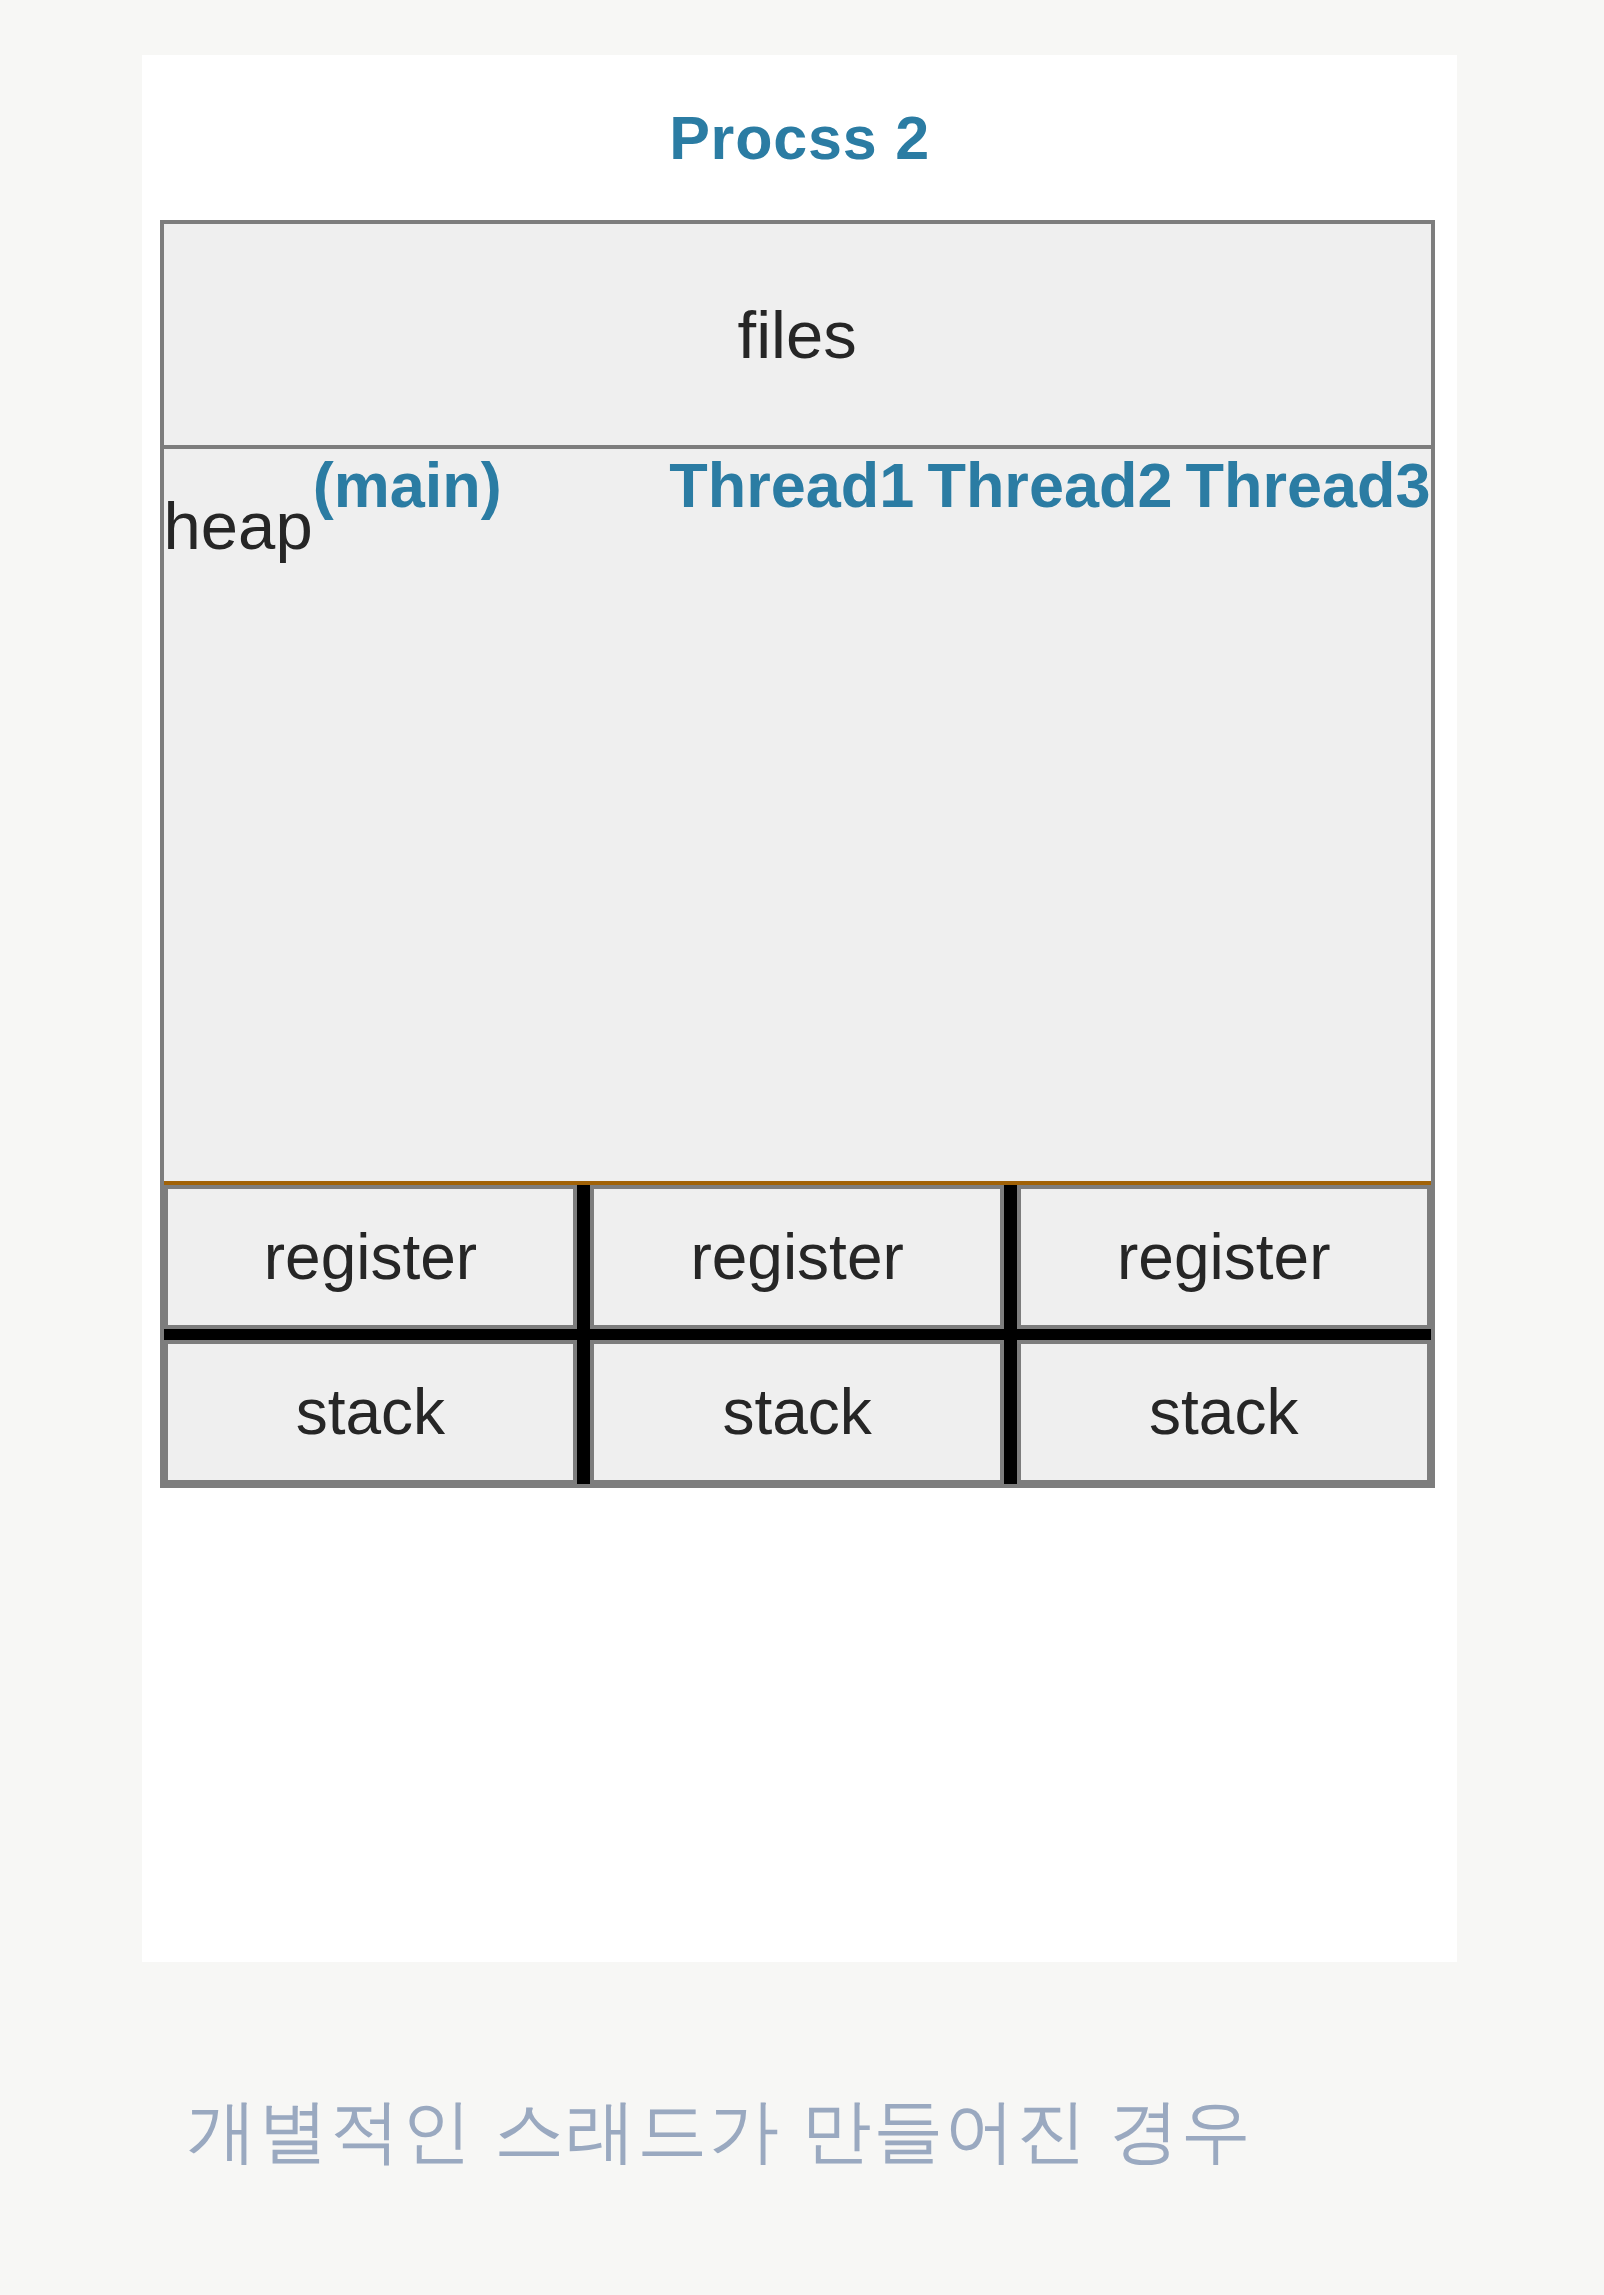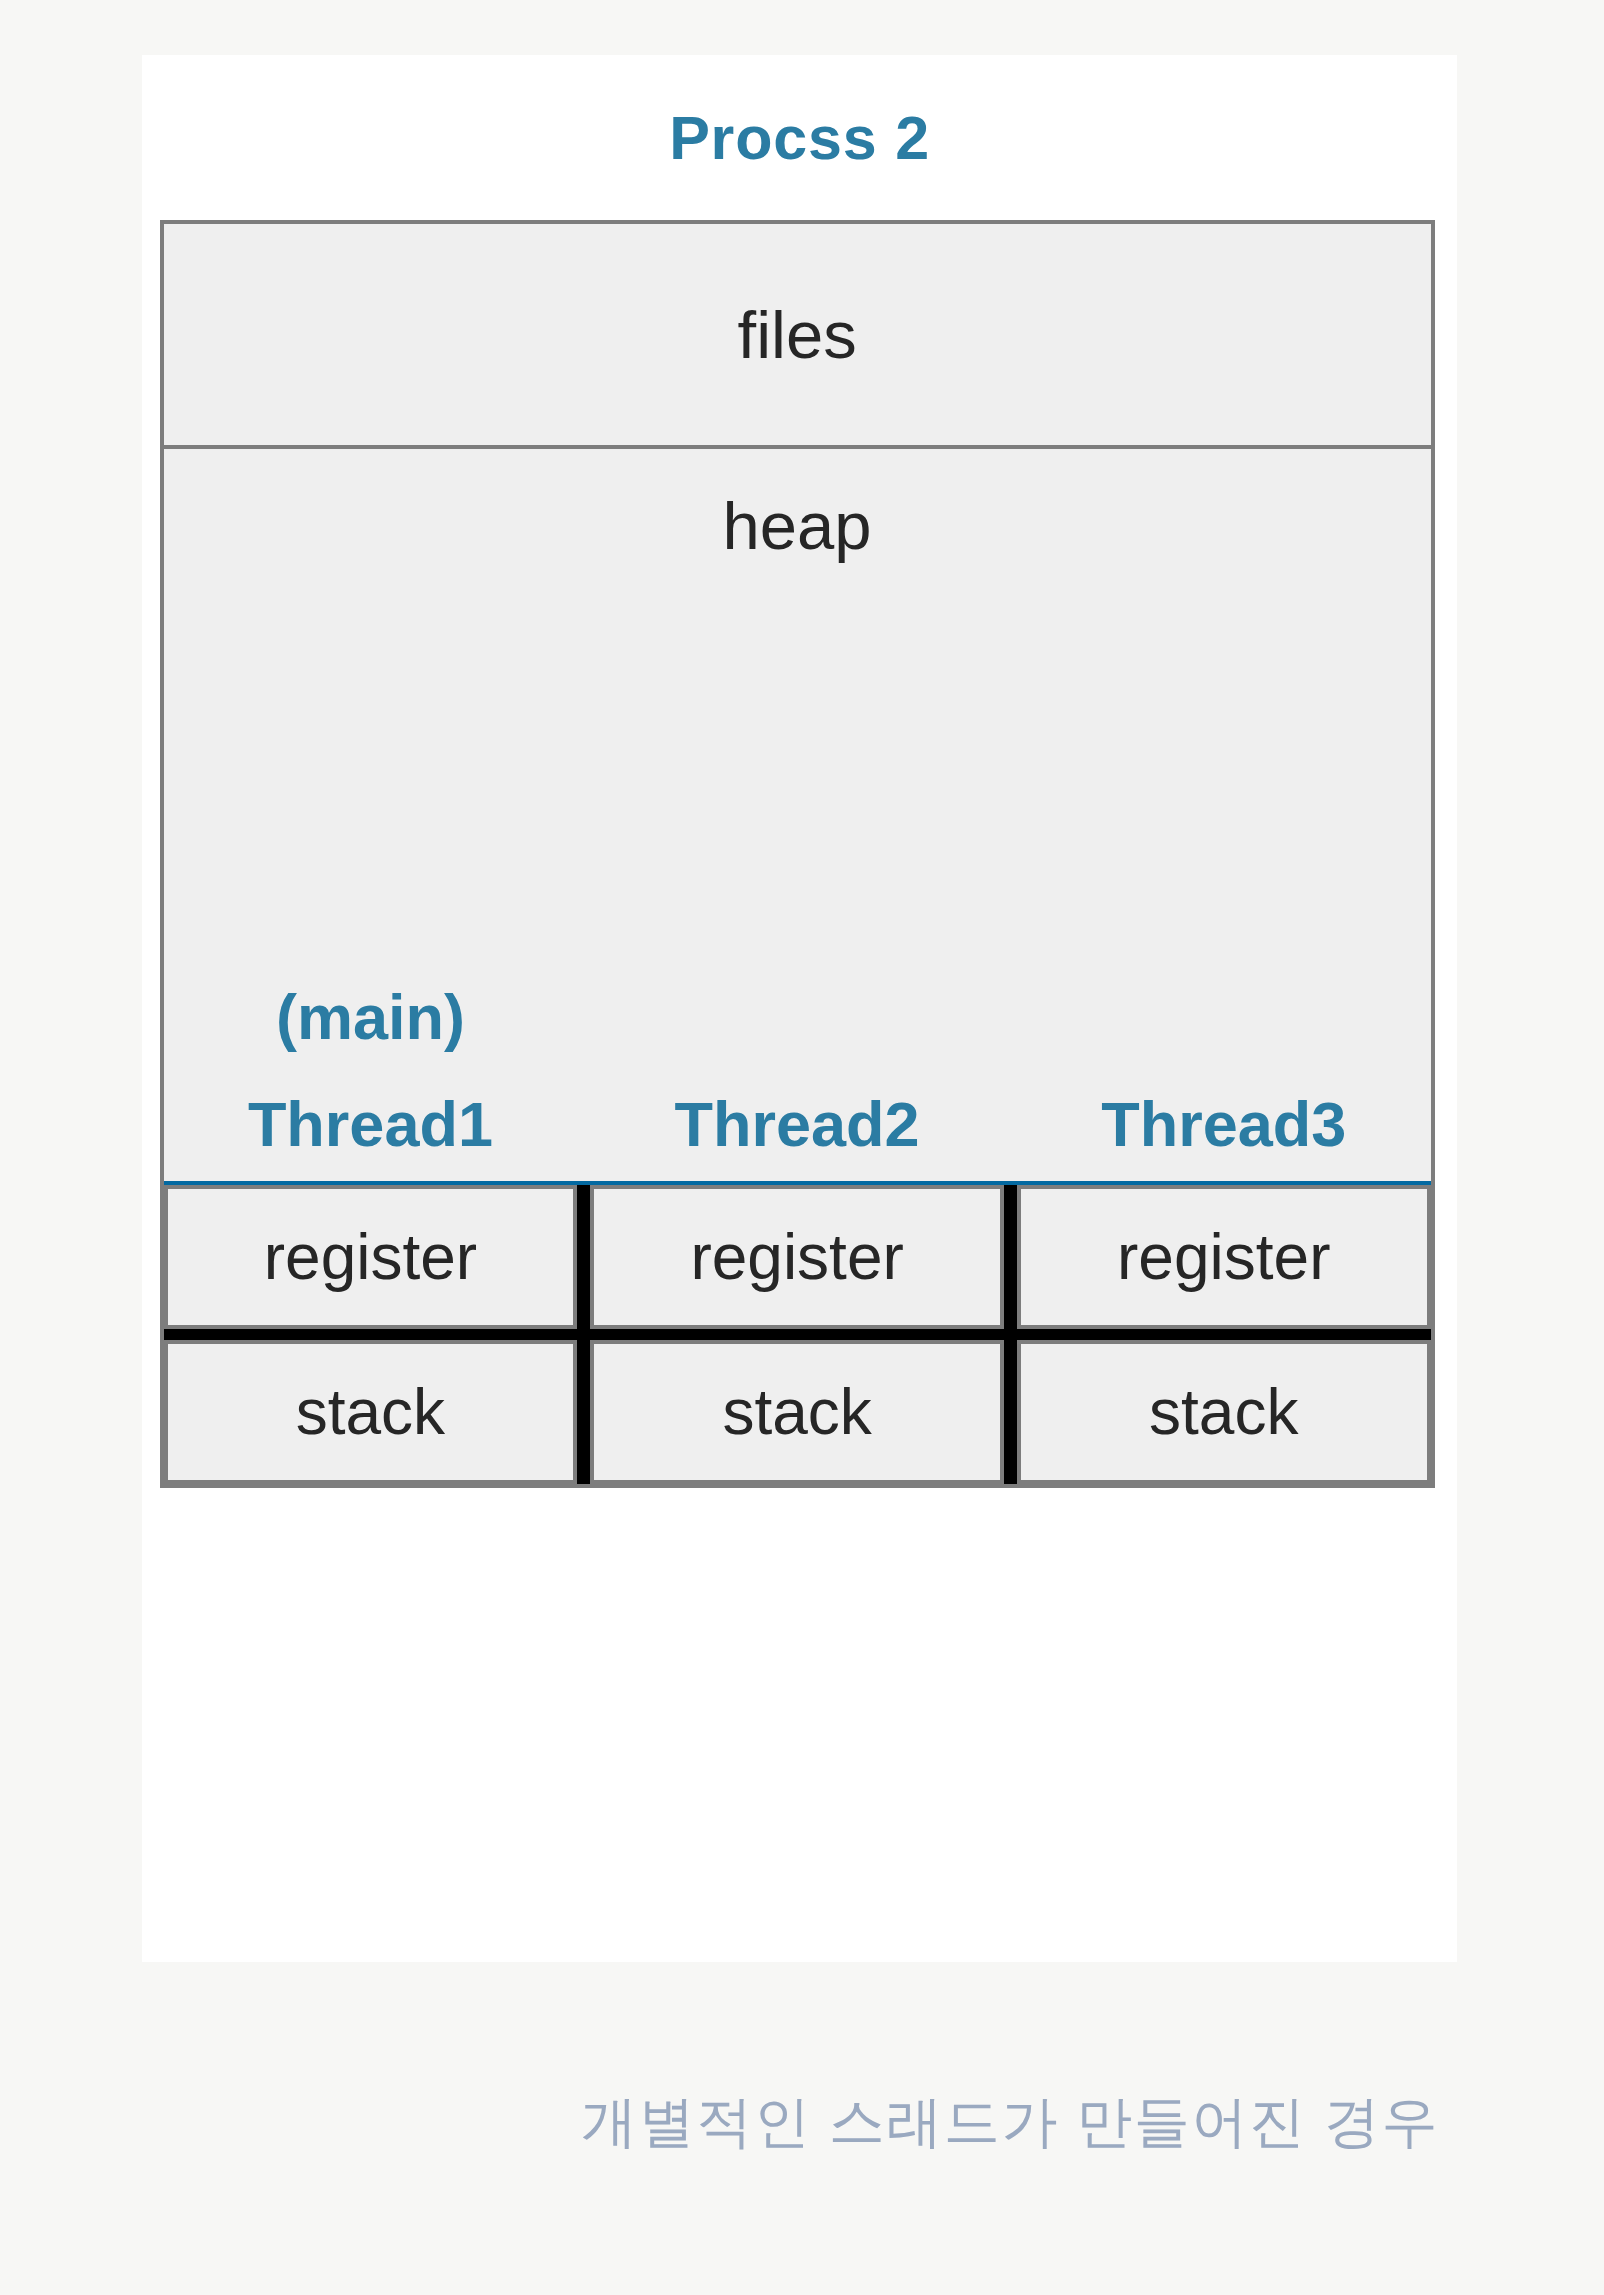--- a/index.html
+++ b/index.html
@@ -46,23 +46,23 @@
     justify-content: center;
     font-size: 67px;
     color: #262626;
   }
   .row-code  { height: 195px; }
   .row-data  { height: 201px; }
   .row-files { height: 221px; }
   .heap {
     background: #efefef;
     height: 736px;
-    border-bottom: 4px solid #0369a1;
+    border-bottom: 4px solid #a16207;
     display: flex;
-    flex-direction: column;
+    flex-direction: row;
     box-sizing: border-box;
   }
   .heap-label {
     margin-top: 38px;
     text-align: center;
     font-size: 67px;
     color: #262626;
   }
   .heap-spacer { flex: 1; }
   .label-grid {
@@ -93,22 +93,22 @@
     align-items: center;
     justify-content: center;
     font-size: 64px;
     color: #262626;
   }
   .caption {
     position: absolute;
     left: 0;
     top: 2085px;
     width: 1439px;
-    text-align: right;
-    font-size: 56px;
+    text-align: center;
+    font-size: 70px;
     color: #9aa9c0;
     letter-spacing: 1.6px;
   }
 </style>
 </head>
 <body>
 
 <div class="panel">
 
   <div class="title">Procss 2</div>

